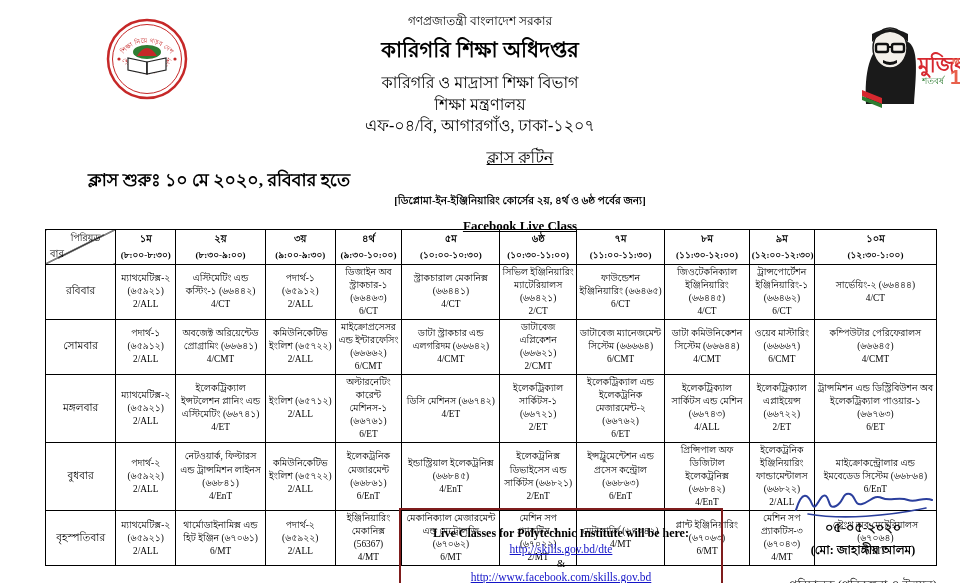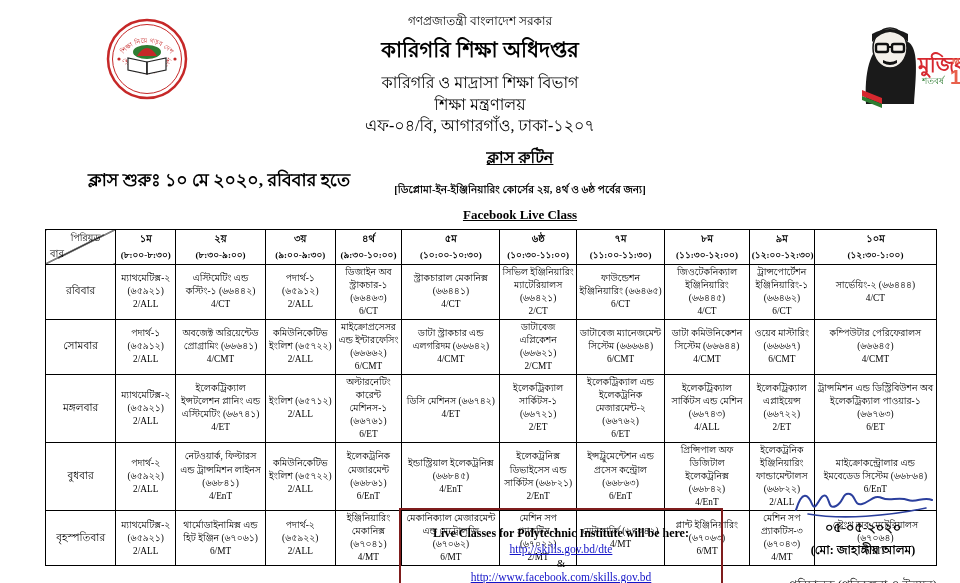--- a/index.html
+++ b/index.html
@@ -11,22 +11,22 @@
   .letterhead { position:relative; padding-top:12px; text-align:center; }
   .gh1 { font-size:12px; }
   .gh2 { font-size:21px; font-weight:bold; margin:2px 0 3px; }
   .gh3, .gh4, .gh5 { font-size:16px; line-height:1.35; }
   .logo-left  { position:absolute; left:106px;  top:18px; width:82px; height:82px; }
   .logo-right { position:absolute; left:856px; top:20px; width:126px; height:88px; }
 
   
   .title-area { position:relative; height:80px; margin-top:6px; }
   .title-col { margin-left:80px; text-align:center; }
-  .routine-heading { font-size:16px; font-weight:bold; text-decoration:underline; padding-top:2px; }
-  .routine-sub { font-size:10.5px; font-weight:bold; margin-top:10px; }
+  .routine-heading { font-size:16px; font-weight:normal; text-decoration:underline; padding-top:2px; }
+  .routine-sub { font-size:10.5px; font-weight:bold; margin-top:21px; }
   .routine-platform { font-size:13px; font-weight:bold; text-decoration:underline; margin-top:8px; }
   .class-start { position:absolute; left:88px; top:24px; font-size:17.5px; font-weight:bold; }
 
   
   table.routine { border-collapse:collapse; table-layout:fixed; width:892px; margin-left:45px; margin-top:6px; }
   table.routine th, table.routine td { border:1px solid #000; text-align:center; vertical-align:middle; padding:1px 2px; }
   thead tr { height:30px; }
   .p-label { font-size:10px; }
   .p-time  { font-size:9px; }
   .corner-cell { position:relative; font-weight:normal;
@@ -230,21 +230,21 @@
           <td class="subj-cell"><span>ইন্সট্রুমেন্টেশন এন্ড প্রসেস কন্ট্রোল</span> <span>(৬৬৮৬৩)</span><div class="grp">6/EnT</div></td>
           <td class="subj-cell"><span>প্রিন্সিপাল অফ ডিজিটাল ইলেকট্রনিক্স</span> <span>(৬৬৮৪২)</span><div class="grp">4/EnT</div></td>
           <td class="subj-cell"><span>ইলেকট্রনিক ইঞ্জিনিয়ারিং ফান্ডামেন্টালস</span> <span>(৬৬৮২২)</span><div class="grp">2/ALL</div></td>
           <td class="subj-cell"><span>মাইক্রোকন্ট্রোলার এন্ড ইমবেডেড সিস্টেম</span> <span>(৬৬৮৬৪)</span><div class="grp">6/EnT</div></td>
         </tr>
         <tr>
           <td class="day-cell">বৃহস্পতিবার</td>
           <td class="subj-cell"><span>ম্যাথমেটিক্স-২</span> <span>(৬৫৯২১)</span><div class="grp">2/ALL</div></td>
           <td class="subj-cell"><span>থার্মোডাইনামিক্স এন্ড হিট ইঞ্জিন</span> <span>(৬৭০৬১)</span><div class="grp">6/MT</div></td>
           <td class="subj-cell"><span>পদার্থ-২</span> <span>(৬৫৯২২)</span><div class="grp">2/ALL</div></td>
-          <td class="subj-cell"><span>ইঞ্জিনিয়ারিং মেকানিক্স</span> <span>(৬৭০৪১)</span><div class="grp">4/MT</div></td>
+          <td class="subj-cell"><span>ইঞ্জিনিয়ারিং মেকানিক্স</span> <span>(56367)</span><div class="grp">4/MT</div></td>
           <td class="subj-cell"><span>মেকানিক্যাল মেজারমেন্ট এন্ড মেট্রোলজি</span> <span>(৬৭০৬২)</span><div class="grp">6/MT</div></td>
           <td class="subj-cell"><span>মেশিন সপ প্র্যাকটিস-১</span> <span>(৬৭০২২)</span><div class="grp">2/MT</div></td>
           <td class="subj-cell"><span>মেটালার্জি</span> <span>(৬৭০৪২)</span><div class="grp">4/MT</div></td>
           <td class="subj-cell"><span>প্লান্ট ইঞ্জিনিয়ারিং</span> <span>(৬৭০৬৩)</span><div class="grp">6/MT</div></td>
           <td class="subj-cell"><span>মেশিন সপ প্র্যাকটিস-৩</span> <span>(৬৭০৪৩)</span><div class="grp">4/MT</div></td>
           <td class="subj-cell"><span>স্ট্রেংথ অব মেটেরিয়ালস</span> <span>(৬৭০৬৪)</span><div class="grp">6/MT</div></td>
         </tr>
       </tbody>
   </table>
 

